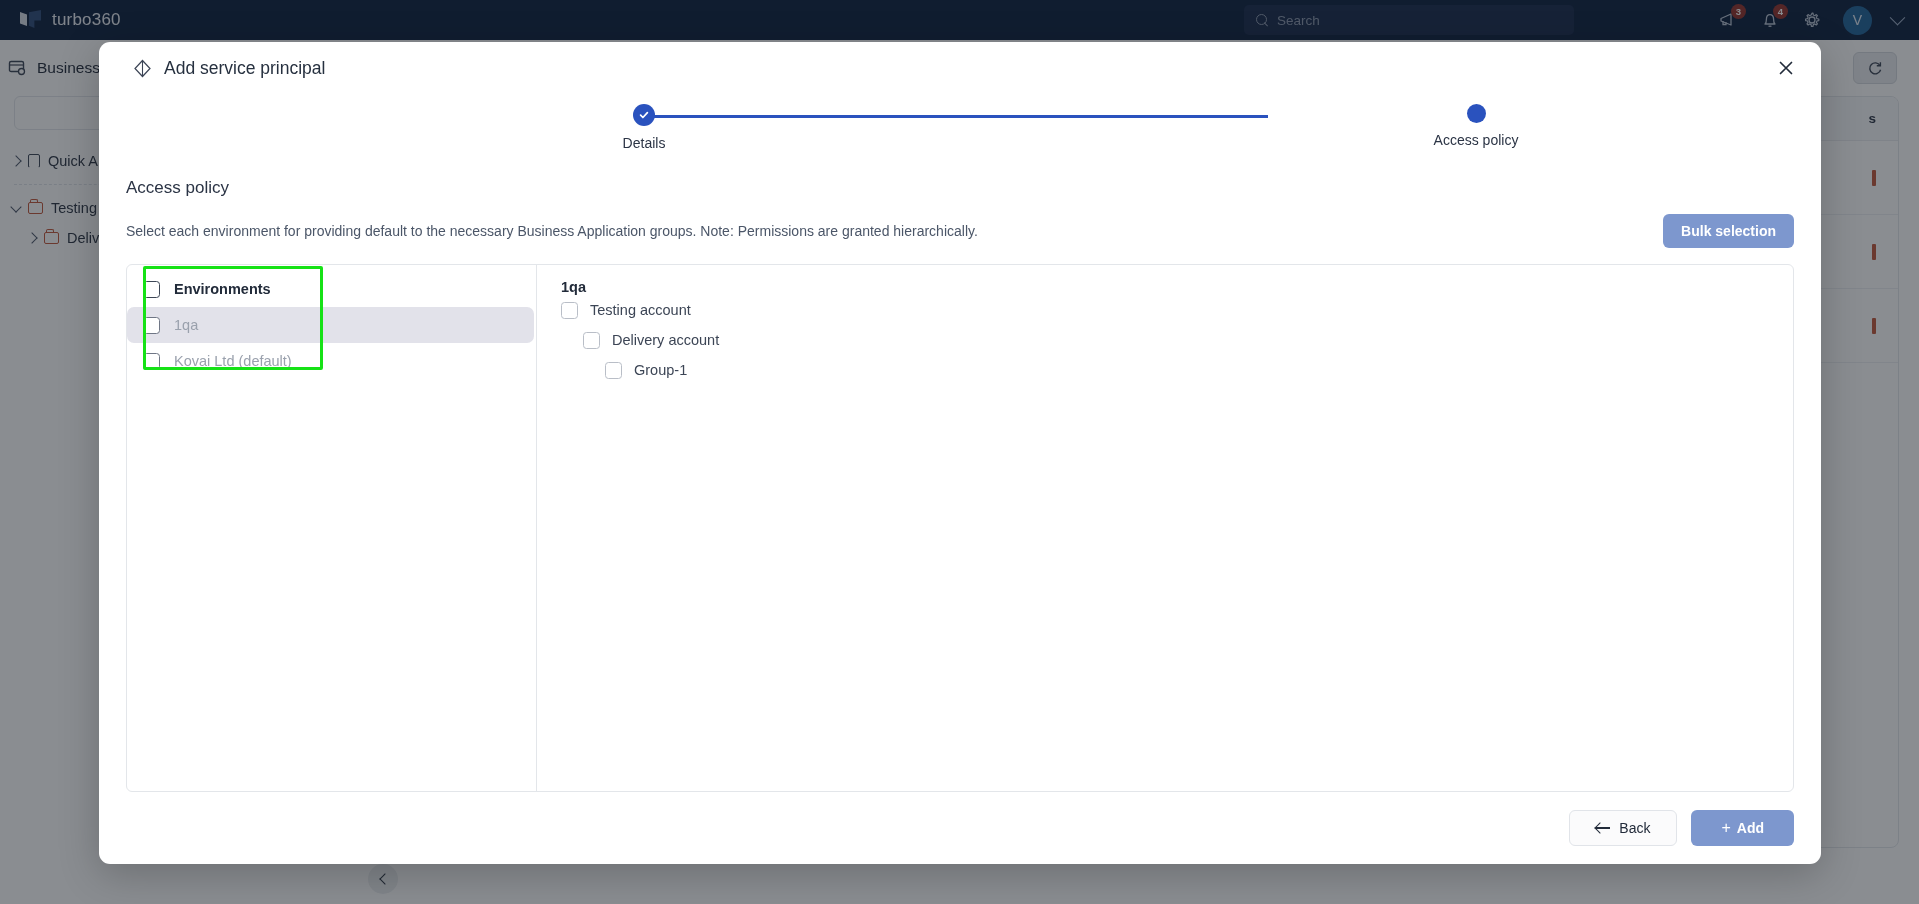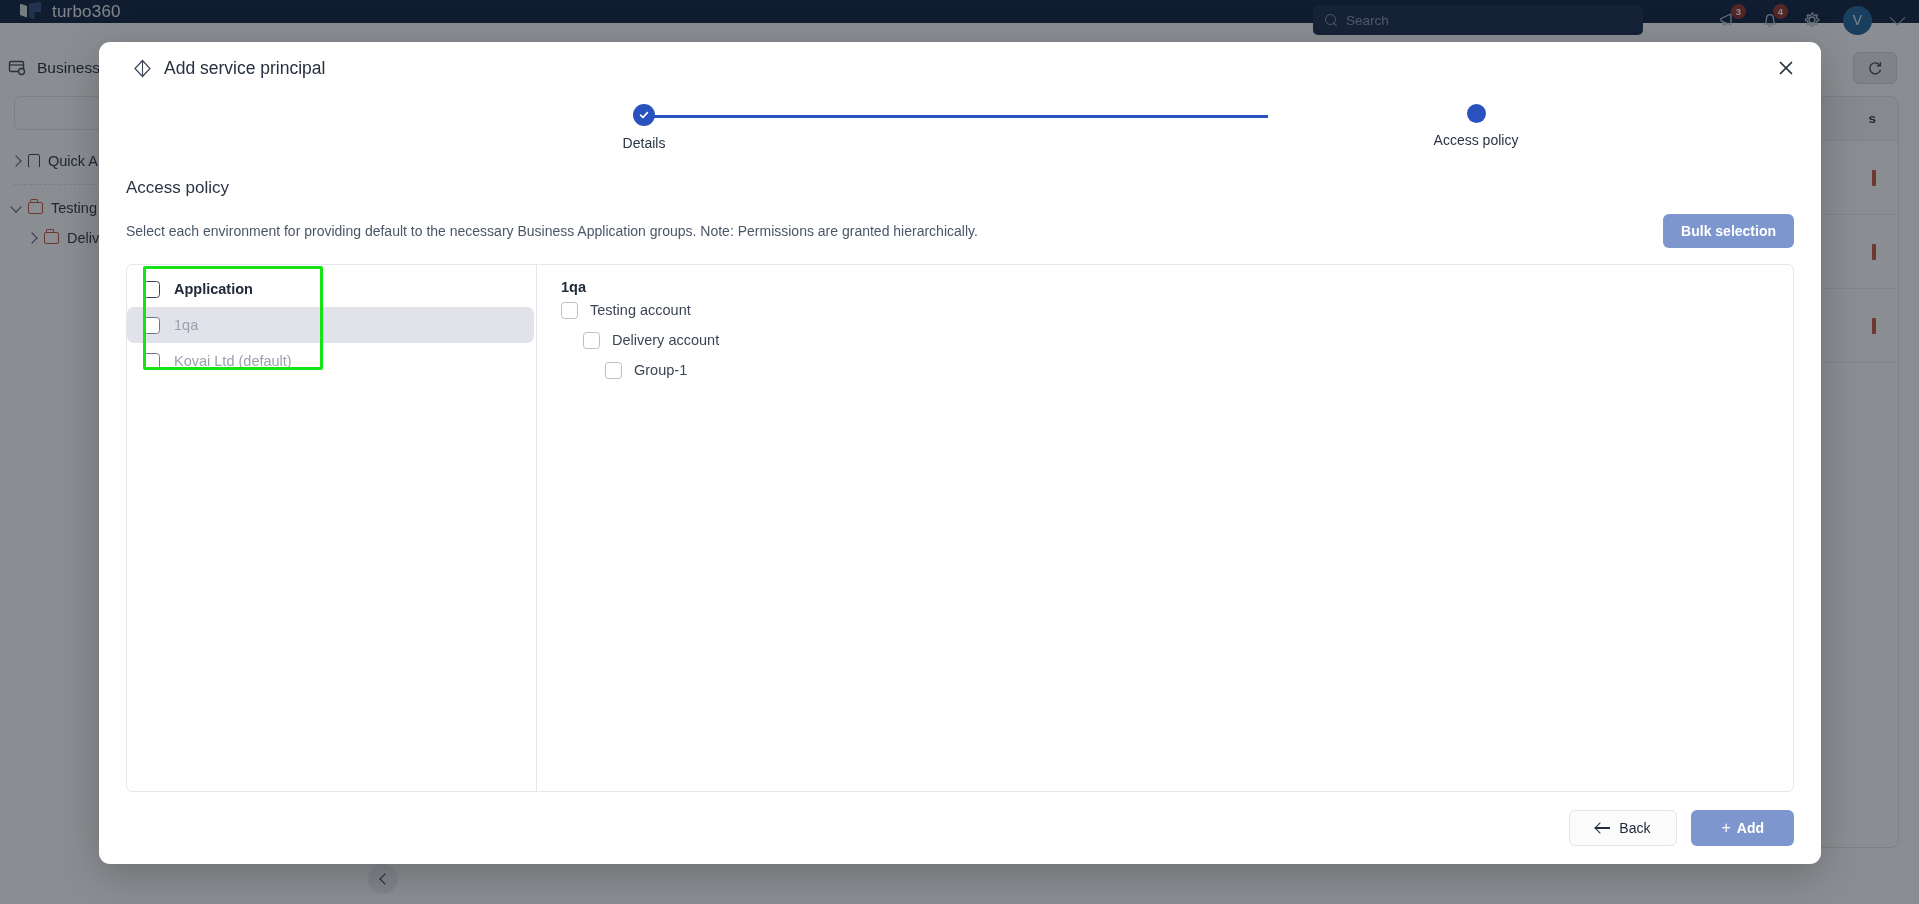--- a/index.html
+++ b/index.html
@@ -12,39 +12,39 @@
     background: #ffffff;
   }
 
   
   #app-root {
     position: absolute; inset: 0;
     background: #ffffff;
   }
 
   .topbar {
-    position: absolute; top: 0; left: 0; right: 0; height: 23px;
+    position: absolute; top: 0; left: 0; right: 0; height: 40px;
     background: #0b1e3d;
     display: flex; align-items: center;
   }
   .brand-wrap { display: flex; align-items: center; gap: 10px; padding-left: 20px; }
   .brand-logo { width: 22px; height: 20px; position: relative; }
   .brand-logo i {
     position: absolute; display: block; background: #2a4470;
   }
   .brand-logo i.a { left: 0; top: 2px; width: 7px; height: 14px;
      clip-path: polygon(0 0, 100% 18%, 100% 100%, 0 82%); background:#d7dce5;}
   .brand-logo i.b { left: 9px; top: 0px; width: 12px; height: 18px;
      clip-path: polygon(0 12%, 100% 0, 100% 58%, 45% 58%, 45% 100%, 0 88%); background:#2c4a78;}
   .brand-text {
     color: #e8ecf2; font-size: 17px; letter-spacing: .2px; font-weight: 400;
   }
 
   .topbar-search {
-    position: absolute; left: 1313px; top: 5px; width: 330px; height: 30px;
+    position: absolute; left: 1244px; top: 5px; width: 330px; height: 30px;
     background: #16294b; border-radius: 5px;
     display: flex; align-items: center; gap: 8px; padding: 0 12px;
   }
   .topbar-search .mag { width: 13px; height: 13px; position: relative; flex: none; }
   .topbar-search .mag::before {
     content:""; position:absolute; left:0; top:0; width:9px; height:9px;
     border:1.4px solid #8b97ad; border-radius:50%;
   }
   .topbar-search .mag::after {
     content:""; position:absolute; left:8px; top:8px; width:5px; height:1.4px;
@@ -410,21 +410,21 @@
     <div class="sec-row">
       <div class="sec-desc">Select each environment for providing default to the necessary Business Application groups. Note: Permissions are granted hierarchically.</div>
       <button class="bulk-btn">Bulk selection</button>
     </div>
 
     <div class="panels">
 
       <div class="panel-left">
         <div class="env-row header">
           <span class="cbx"></span>
-          <span>Application</span>
+          <span>Environments</span>
         </div>
         <div class="env-row muted selected">
           <span class="cbx mid"></span>
           <span>1qa</span>
         </div>
         <div class="env-row muted">
           <span class="cbx mid"></span>
           <span>Kovai Ltd (default)</span>
         </div>
         <div class="green-box"></div>

